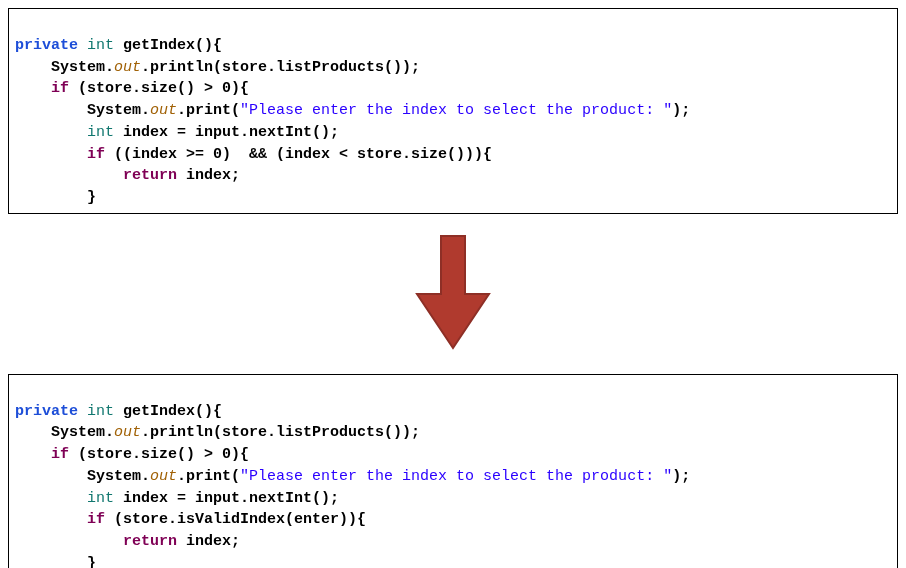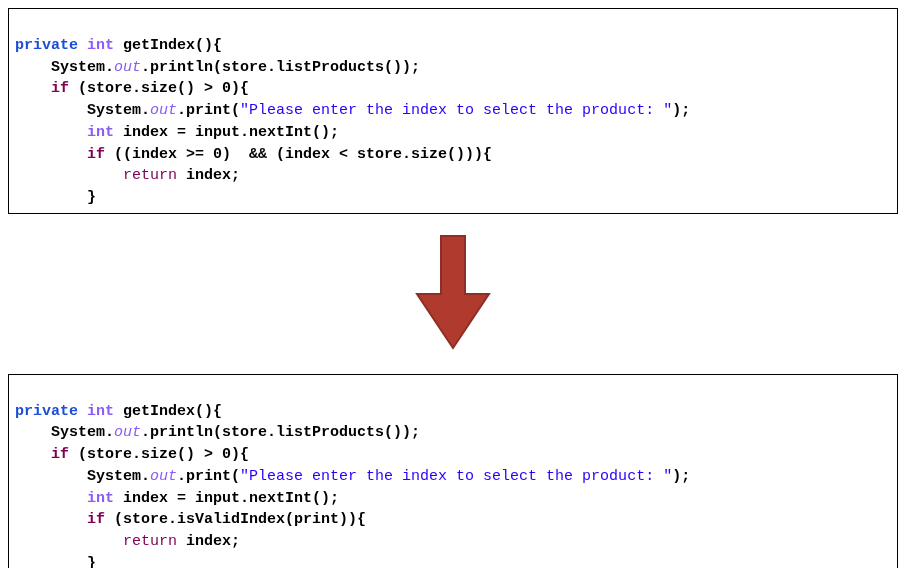--- a/index.html
+++ b/index.html
@@ -19,24 +19,24 @@
       white-space: pre;
       overflow: hidden;
     }
     .arrow-wrap {
       display: flex;
       justify-content: center;
       padding: 18px 0 22px 0;
     }
     
     .kw-private { color: #1d4ed8; font-weight: bold; }
-    .kw-int     { color: #8b5cf6; font-weight: bold; }
+    .kw-int     { color: #0f766e; font-weight: normal; }
     .kw-if      { color: #7f0055; font-weight: bold; }
-    .kw-return  { color: #7f0055; font-weight: normal; }
-    .fld-out    { color: #8b5cf6; font-style: italic; }
+    .kw-return  { color: #7f0055; font-weight: bold; }
+    .fld-out    { color: #a16207; font-style: italic; }
     .str        { color: #2a00ff; }
     .plain      { color: #000000; font-weight: bold; }
   </style>
 </head>
 <body>
 
 <div class="code-box">
 <span class="kw-private">private</span><span class="plain"> </span><span class="kw-int">int</span><span class="plain"> getIndex(){</span>
 <span class="plain">    System.</span><span class="fld-out">out</span><span class="plain">.println(store.listProducts());</span>
 <span class="plain">    </span><span class="kw-if">if</span><span class="plain"> (store.size() &gt; 0){</span>
@@ -53,16 +53,16 @@
     <path d="M28 4 L52 4 L52 62 L76 62 L40 116 L4 62 L28 62 Z" fill="none" stroke-width="2" stroke="#8e2f26"></path>
   </svg>
 </div>
 
 <div class="code-box">
 <span class="kw-private">private</span><span class="plain"> </span><span class="kw-int">int</span><span class="plain"> getIndex(){</span>
 <span class="plain">    System.</span><span class="fld-out">out</span><span class="plain">.println(store.listProducts());</span>
 <span class="plain">    </span><span class="kw-if">if</span><span class="plain"> (store.size() &gt; 0){</span>
 <span class="plain">        System.</span><span class="fld-out">out</span><span class="plain">.print(</span><span class="str">"Please enter the index to select the product: "</span><span class="plain">);</span>
 <span class="plain">        </span><span class="kw-int">int</span><span class="plain"> index = input.nextInt();</span>
-<span class="plain">        </span><span class="kw-if">if</span><span class="plain"> (store.isValidIndex(print)){</span>
+<span class="plain">        </span><span class="kw-if">if</span><span class="plain"> (store.isValidIndex(enter)){</span>
 <span class="plain">            </span><span class="kw-return">return</span><span class="plain"> index;</span>
 <span class="plain">        }</span>
 </div>
 
 </body></html>

